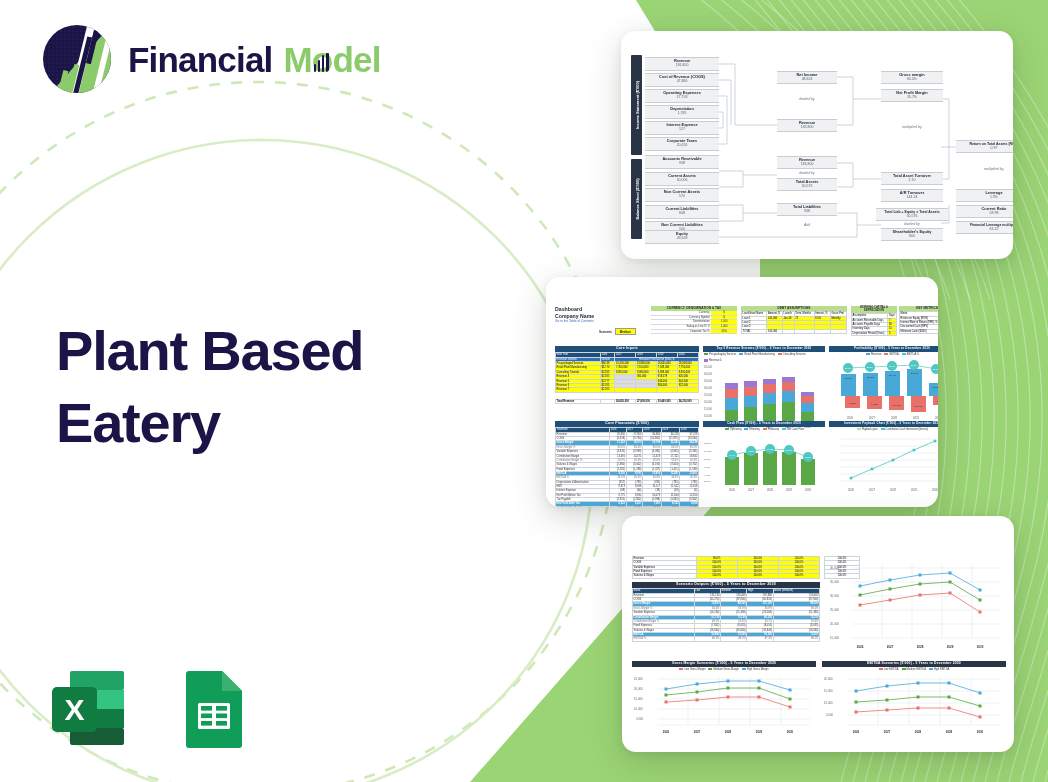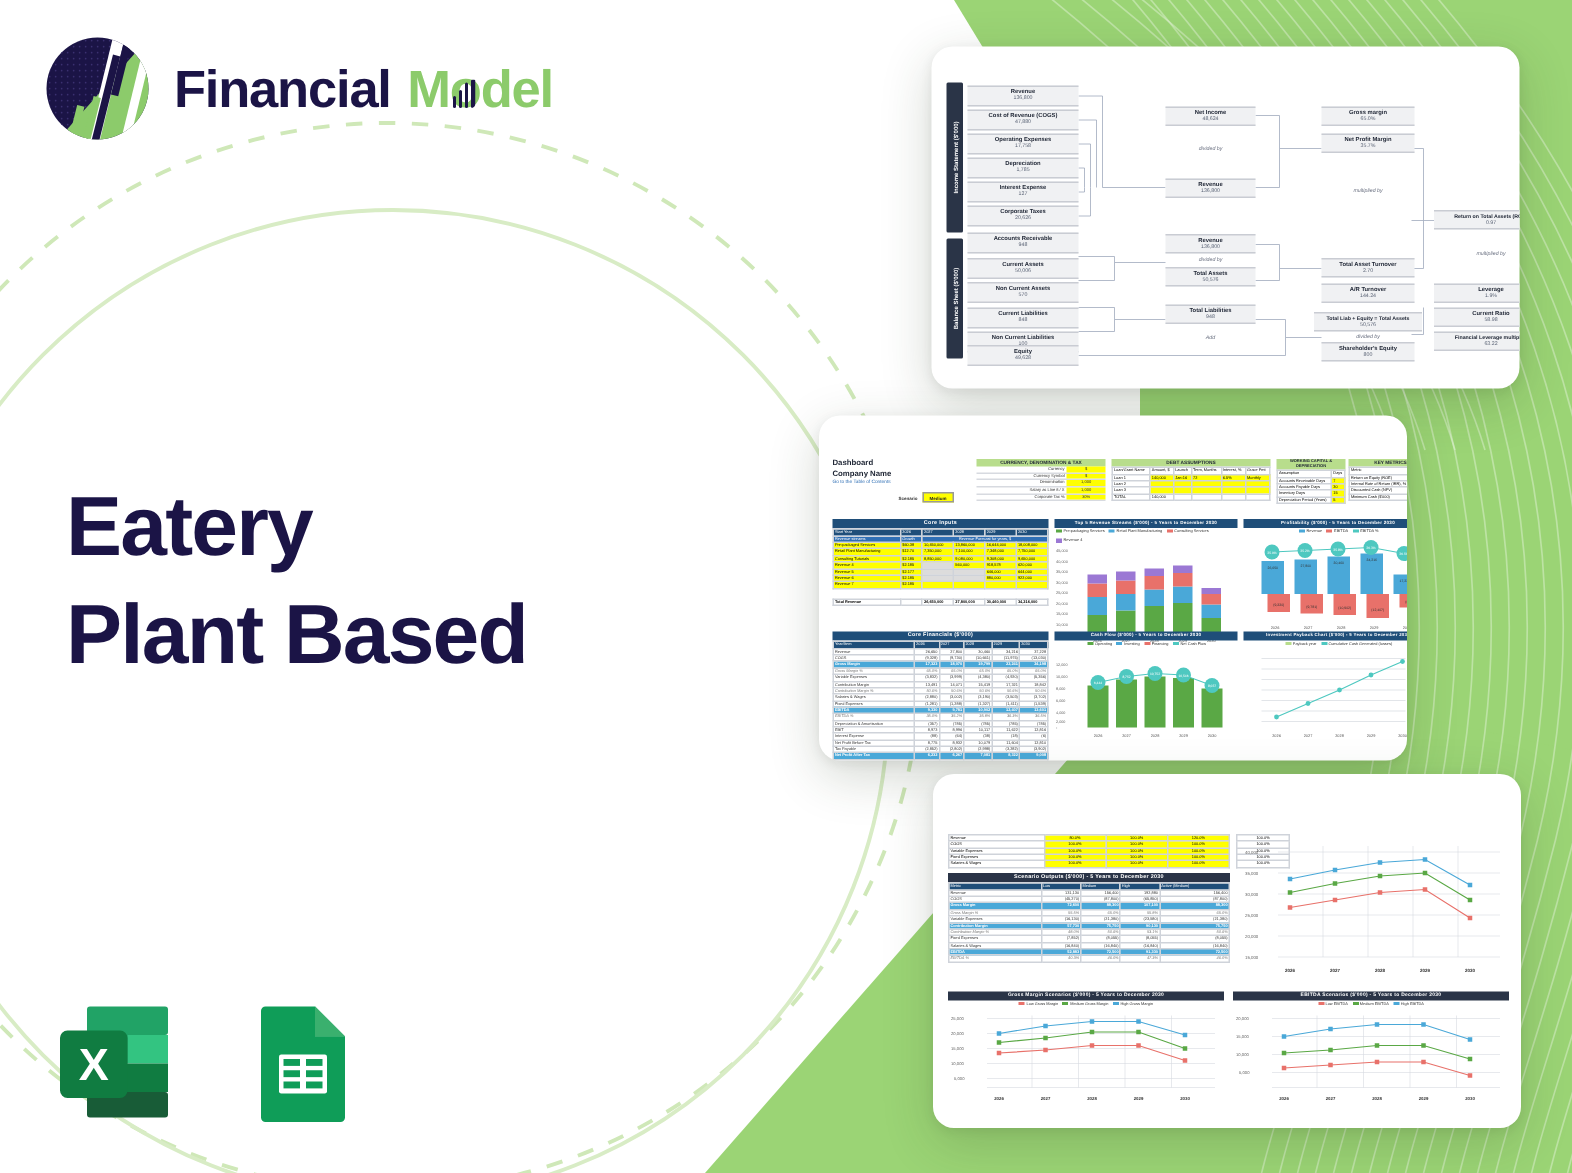--- a/index.html
+++ b/index.html
@@ -8,21 +8,21 @@
     font-family:"Liberation Sans", sans-serif;
     background:#ffffff;
     position:relative;
   }
 
   
   #bg-root { position:absolute; inset:0; overflow:hidden; z-index:0; }
   .bg-svg { position:absolute; inset:0; width:1048px; height:782px; }
 
   
-  #left-panel { position:absolute; left:0; top:0; width:470px; height:626px; z-index:5; }
+  #left-panel { position:absolute; left:12px; top:0; width:470px; height:626px; z-index:5; }
 
   
   #brand { position:absolute; left:28px; top:22px; display:flex; align-items:center; gap:14px; }
   #brand-mark { width:74px; height:74px; position:relative; }
   #brand-text { font-size:35px; font-weight:bold; letter-spacing:-0.8px; line-height:1;
                 white-space:nowrap; display:flex; align-items:baseline; }
   #brand-text .w1 { color:#1b1446; }
   #brand-text .w2 { color:#8ccb6b; margin-left:11px; position:relative; }
   #brand-o-chart { position:absolute; left:30px; top:11px; width:15px; height:19px;
                    display:flex; align-items:flex-end; gap:1.5px; overflow:hidden;
@@ -180,22 +180,22 @@
           <i style="height:38%"></i>
             <i style="height:62%"></i>
             <i style="height:85%"></i>
             <i style="height:100%"></i>
         </span>
       </span>
     </div>
   </div>
 
   <h1 id="headline">
+    <span class="hl-line">Plant Based</span>
     <span class="hl-line">Eatery</span>
-    <span class="hl-line">Plant Based</span>
   </h1>
 
   <div id="app-icons">
     <div class="app-icon">
       <svg width="90" height="90" viewBox="0 0 90 90">
         <rect x="28" y="8" width="54" height="19" rx="2" fill="#21a366"></rect>
         <rect x="28" y="27" width="54" height="19" fill="#33c481"></rect>
         <rect x="28" y="46" width="54" height="19" fill="#107c41"></rect>
         <rect x="28" y="65" width="54" height="17" rx="2" fill="#185c37"></rect>
         <rect x="28" y="27" width="27" height="19" fill="#1e8f5c"></rect>

